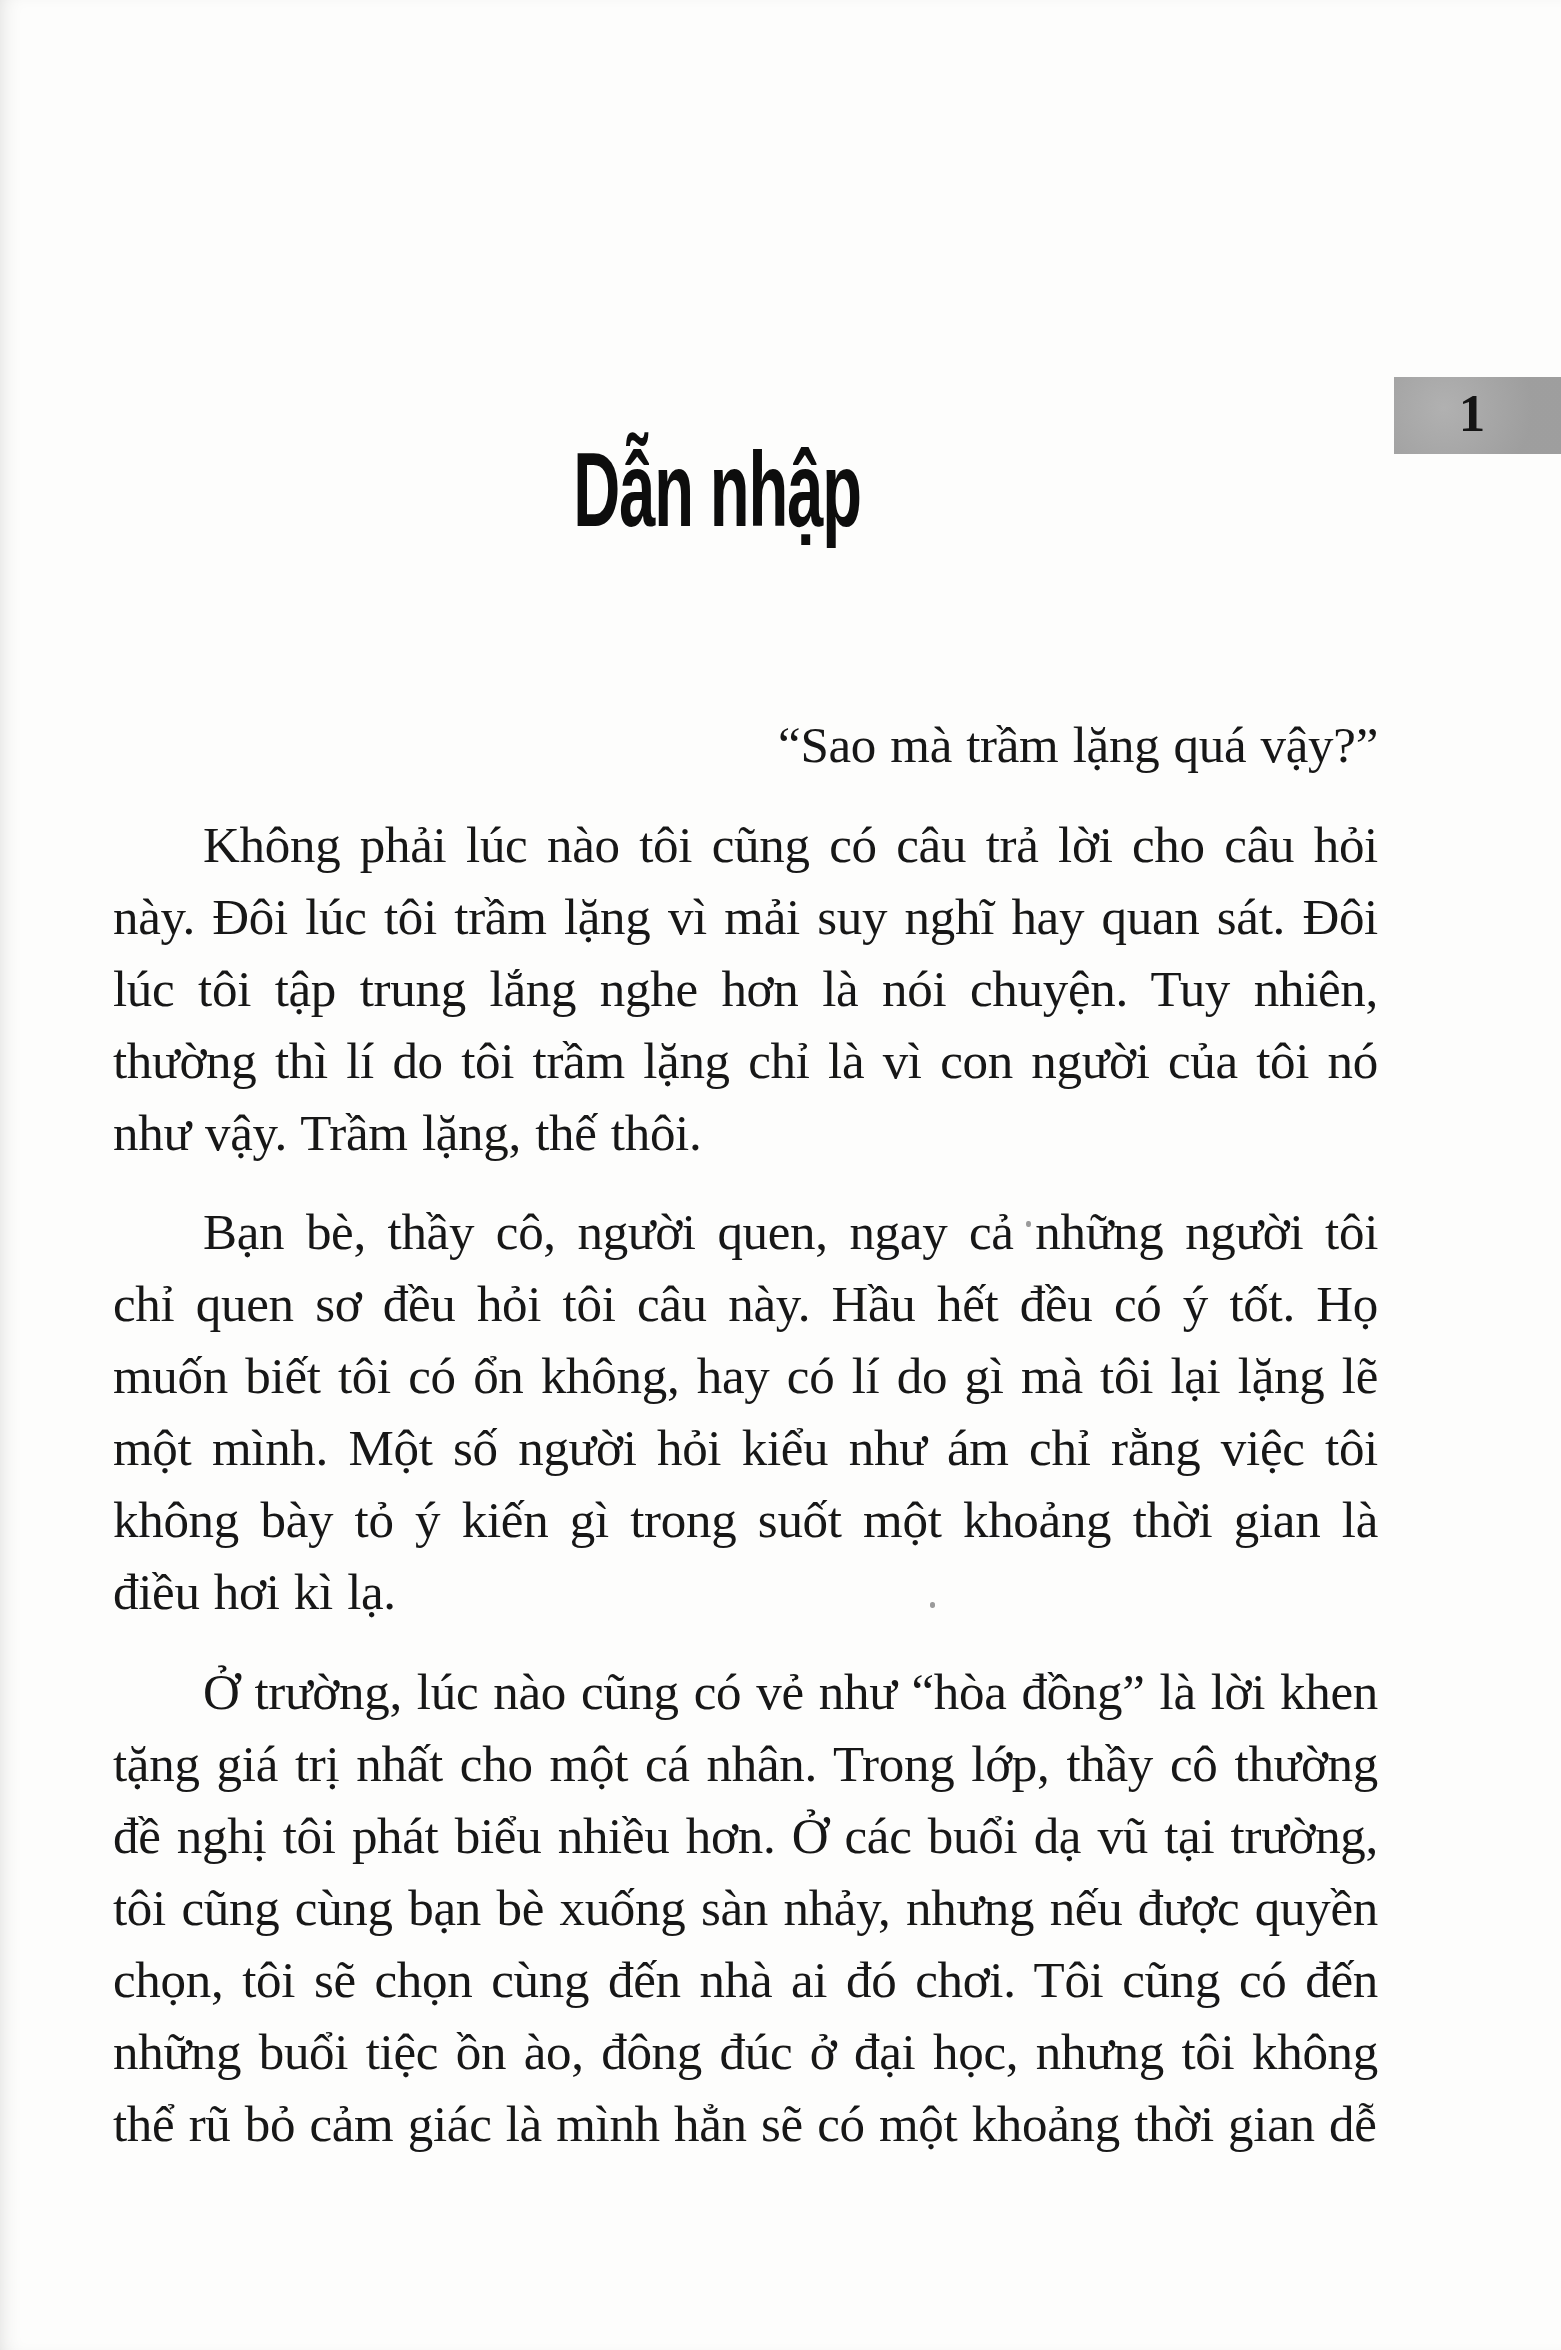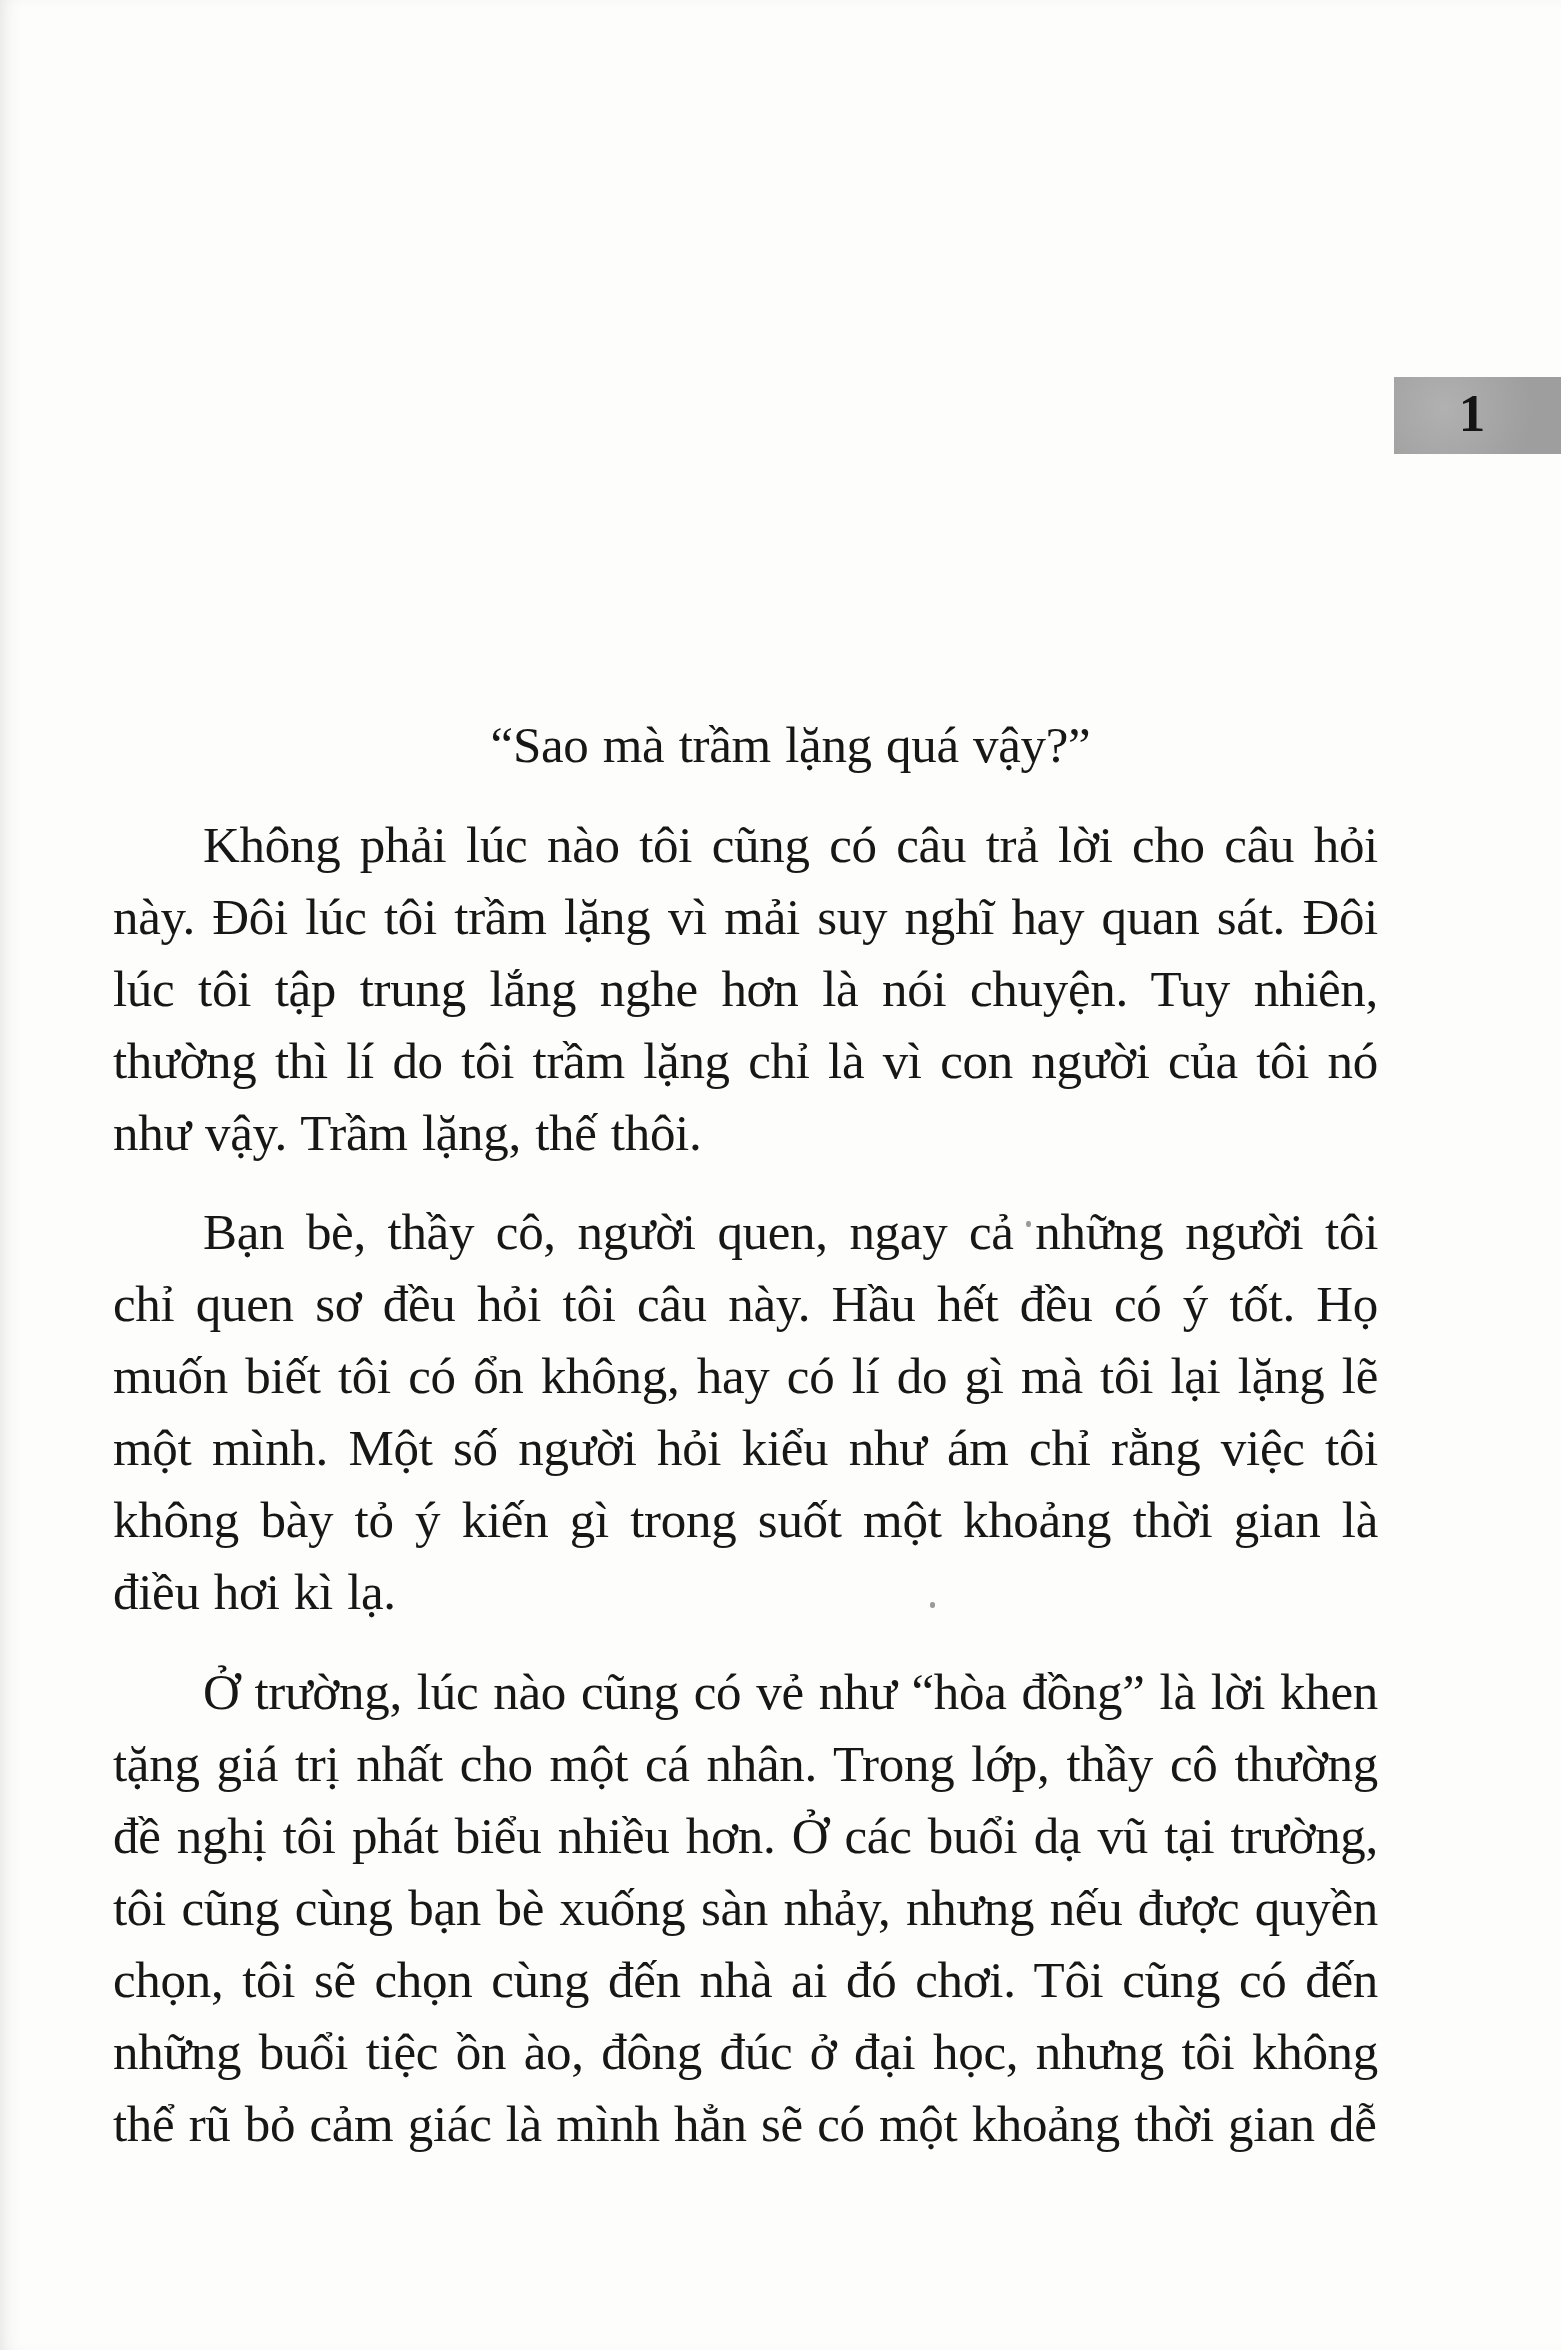--- a/index.html
+++ b/index.html
@@ -71,40 +71,43 @@
     margin: 0 0 27.5px 0;
     font-size: 51px;
     line-height: 72px;
     text-align: justify;
     text-indent: 90px;
     letter-spacing: -0.3px;
     word-spacing: 1.8px;
     color: #171717;
   }
   .textblock p.opening-line {
-    text-align: center;
+    text-align: right;
   }
   
   .speck {
     position: absolute;
     background: #9a9a9a;
     border-radius: 50%;
   }
   .speck.s1 { left: 1026px; top: 1221px; width: 4.6px; height: 6.4px; }
   .speck.s2 { left: 930px; top: 1602px; width: 4.6px; height: 5.5px; }
 </style>
 </head>
 <body>
 
 <div class="page">
 
   <div class="pagenum-box">
     <span class="num">1</span>
   </div>
 
+  <div class="title-row">
+    <h1 class="title">Dẫn nhập</h1>
+  </div>
 
   <div class="textblock">
     <p class="opening-line">“Sao mà trầm lặng quá vậy?”</p>
     <p>Không phải lúc nào tôi cũng có câu trả lời cho câu hỏi này. Đôi lúc tôi trầm lặng vì mải suy nghĩ hay quan sát. Đôi lúc tôi tập trung lắng nghe hơn là nói chuyện. Tuy nhiên, thường thì lí do tôi trầm lặng chỉ là vì con người của tôi nó như vậy. Trầm lặng, thế thôi.</p>
     <p>Bạn bè, thầy cô, người quen, ngay cả những người tôi chỉ quen sơ đều hỏi tôi câu này. Hầu hết đều có ý tốt. Họ muốn biết tôi có ổn không, hay có lí do gì mà tôi lại lặng lẽ một mình. Một số người hỏi kiểu như ám chỉ rằng việc tôi không bày tỏ ý kiến gì trong suốt một khoảng thời gian là điều hơi kì lạ.</p>
     <p>Ở trường, lúc nào cũng có vẻ như “hòa đồng” là lời khen tặng giá trị nhất cho một cá nhân. Trong lớp, thầy cô thường đề nghị tôi phát biểu nhiều hơn. Ở các buổi dạ vũ tại trường, tôi cũng cùng bạn bè xuống sàn nhảy, nhưng nếu được quyền chọn, tôi sẽ chọn cùng đến nhà ai đó chơi. Tôi cũng có đến những buổi tiệc ồn ào, đông đúc ở đại học, nhưng tôi không thể rũ bỏ cảm giác là mình hẳn sẽ có một khoảng thời gian dễ</p>
   </div>
 
   <div class="speck s1"></div>
   <div class="speck s2"></div>

